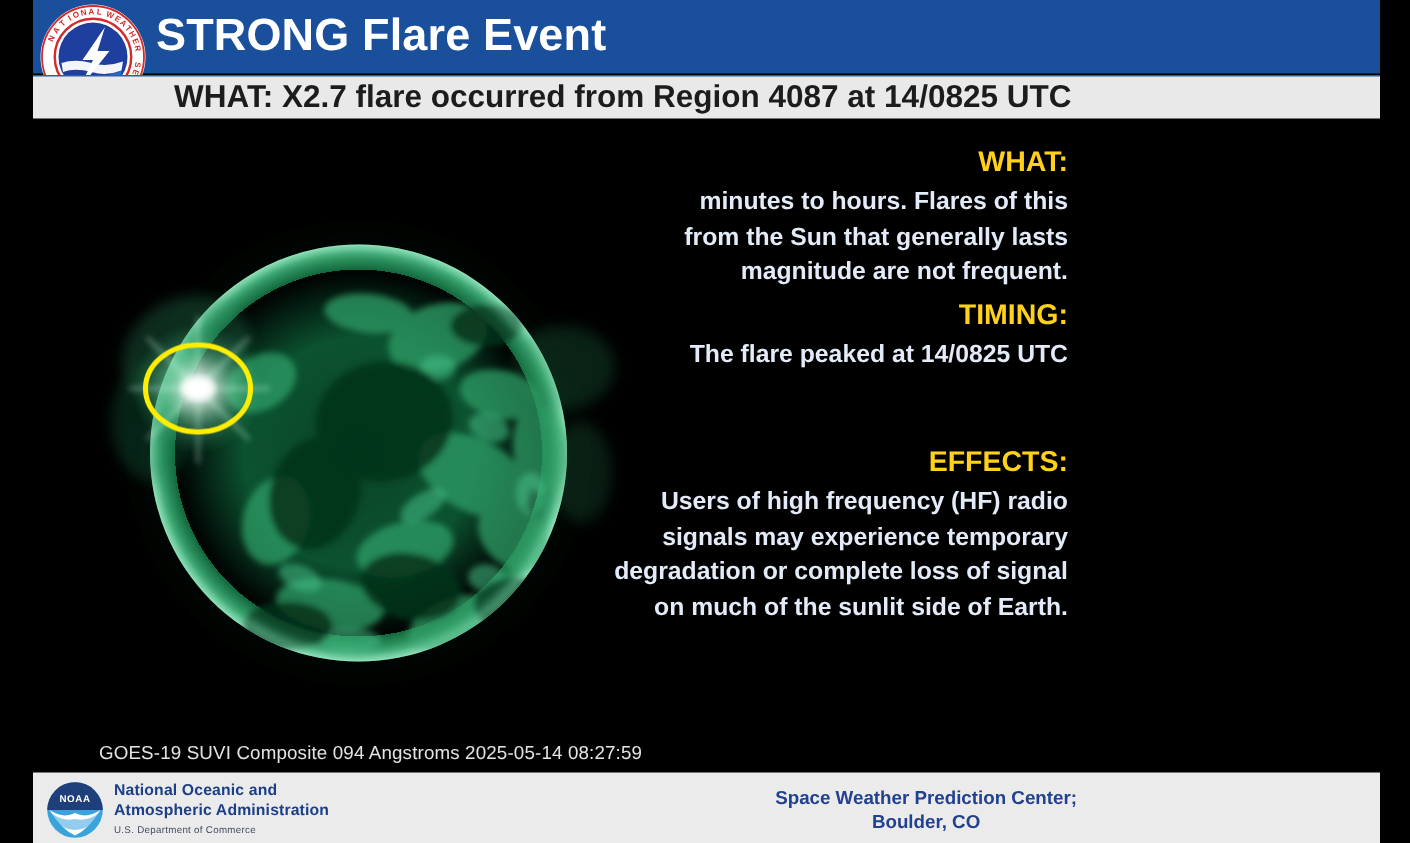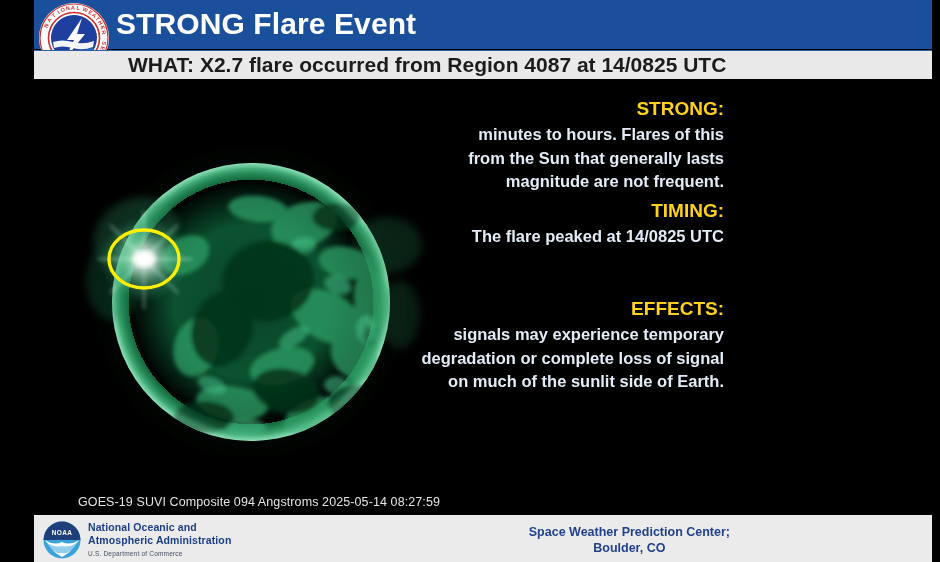--- a/index.html
+++ b/index.html
@@ -10,21 +10,21 @@
   body {
     width: 940px;
     height: 562px;
     overflow: hidden;
     font-family: "Liberation Sans", sans-serif;
     position: relative;
   }
 
   #stage {
     position: absolute;
-    left: 16px; top: 0;
+    left: 4px; top: 0;
     width: 744px;
     height: 562px;
     background: #000000;
   }
 
   
   .header-blue {
     position: absolute;
     left: 18px;
     top: 0px;
@@ -359,33 +359,34 @@
 
       <ellipse cx="108" cy="174" rx="35" ry="29" fill="none" stroke="#ffee00" stroke-width="3.4"></ellipse>
     </svg>
   </div>
 
   <div class="sun-caption">GOES-19 SUVI Composite 094 Angstroms 2025-05-14 08:27:59</div>
 
   <div class="info-panel">
 
     <div class="info-block block-event">
-      <p class="info-heading">STRONG:</p>
+      <p class="info-heading">WHAT:</p>
       <p class="info-body">minutes to hours. Flares of this</p>
       <p class="info-body">from the Sun that generally lasts</p>
       <p class="info-body">magnitude are not frequent.</p>
     </div>
 
     <div class="info-block block-timing">
       <p class="info-heading">TIMING:</p>
       <p class="info-body">The flare peaked at 14/0825 UTC</p>
     </div>
 
     <div class="info-block block-effects">
       <p class="info-heading">EFFECTS:</p>
+      <p class="info-body">Users of high frequency (HF) radio</p>
       <p class="info-body">signals may experience temporary</p>
       <p class="info-body">degradation or complete loss of signal</p>
       <p class="info-body">on much of the sunlit side of Earth.</p>
     </div>
 
   </div>
 
   <div class="footer"></div>
 
   <div class="noaa-logo">

